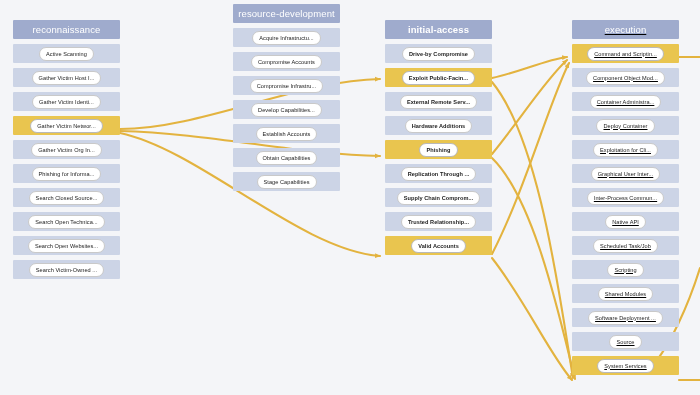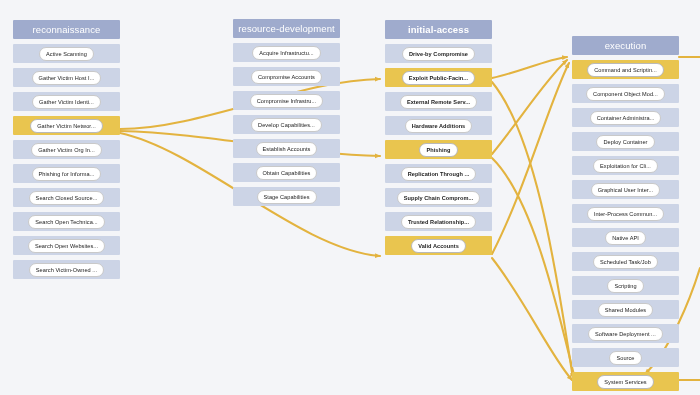--- a/index.html
+++ b/index.html
@@ -110,21 +110,21 @@
         </div>
         <div class="cell">
           <div class="pill">Search Open Websites...</div>
         </div>
         <div class="cell">
           <div class="pill">Search Victim-Owned ...</div>
         </div>
       </div>
   </div>
 
-  <div class="column" style="left: 198px; top: 19px; padding-left: 35px;">
+  <div class="column" style="left: 198px; top: 4px; padding-left: 35px;">
     <div class="col-header">resource-development</div>
     <div class="cells">
         <div class="cell">
           <div class="pill">Acquire Infrastructu...</div>
         </div>
         <div class="cell">
           <div class="pill">Compromise Accounts</div>
         </div>
         <div class="cell">
           <div class="pill">Compromise Infrastru...</div>
@@ -170,21 +170,21 @@
         </div>
         <div class="cell">
           <div class="pill">Trusted Relationship...</div>
         </div>
         <div class="cell hl">
           <div class="pill">Valid Accounts</div>
         </div>
       </div>
   </div>
 
-  <div class="column" style="left: 572px; top: 36px;">
+  <div class="column" style="left: 572px; top: 20px; text-decoration: underline;">
     <div class="col-header">execution</div>
     <div class="cells">
         <div class="cell hl">
           <div class="pill">Command and Scriptin...</div>
         </div>
         <div class="cell">
           <div class="pill">Component Object Mod...</div>
         </div>
         <div class="cell">
           <div class="pill">Container Administra...</div>

